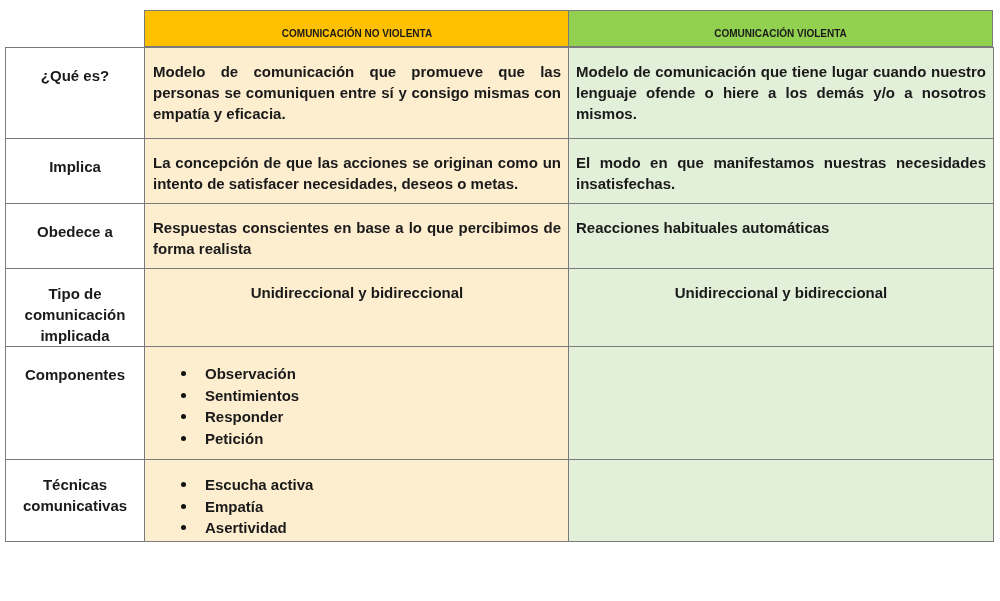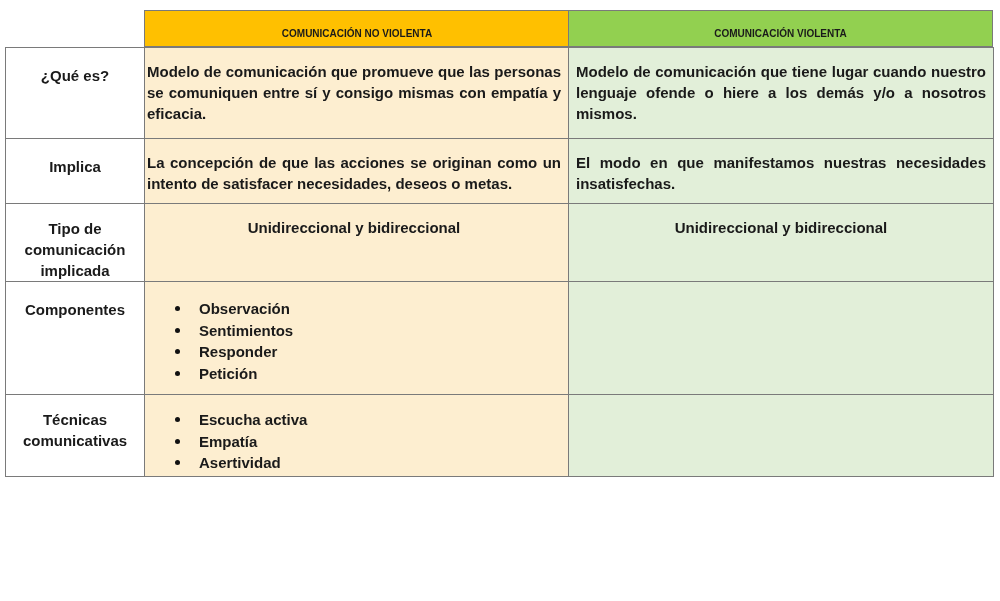--- a/index.html
+++ b/index.html
@@ -50,21 +50,21 @@
     td.label {
       width: 139px;
       background: #ffffff;
       text-align: center;
       padding: 17px 6px 0 6px;
     }
     td.nv {
       width: 424px;
       background: #fdeed0;
       text-align: justify;
-      padding: 13px 7px 0 2px;
+      padding: 13px 7px 0 8px;
     }
     td.v {
       width: 425px;
       background: #e2efd9;
       text-align: justify;
       padding: 13px 7px 0 7px;
     }
     td.center { text-align: center; }
     td.label.multi { padding-top: 14px; }
     ul.bullets {
@@ -111,20 +111,25 @@
     <tr class="r1">
       <td class="label">¿Qué es?</td>
       <td class="nv">Modelo de comunicación que promueve que las personas se comuniquen entre sí y consigo mismas con empatía y eficacia.</td>
       <td class="v">Modelo de comunicación que tiene lugar cuando nuestro lenguaje ofende o hiere a los demás y/o a nosotros mismos.</td>
     </tr>
     <tr class="r2">
       <td class="label">Implica</td>
       <td class="nv">La concepción de que las acciones se originan como un intento de satisfacer necesidades, deseos o metas.</td>
       <td class="v">El modo en que manifestamos nuestras necesidades insatisfechas.</td>
     </tr>
+    <tr class="r3">
+      <td class="label">Obedece a</td>
+      <td class="nv">Respuestas conscientes en base a lo que percibimos de forma realista</td>
+      <td class="v">Reacciones habituales automáticas</td>
+    </tr>
     <tr class="r5">
       <td class="label multi">Tipo de comunicación implicada</td>
       <td class="nv center">Unidireccional y bidireccional</td>
       <td class="v center">Unidireccional y bidireccional</td>
     </tr>
     <tr class="r6">
       <td class="label">Componentes</td>
       <td class="nv bul-cell">
         <ul class="bullets">
           <li>Observación</li>

